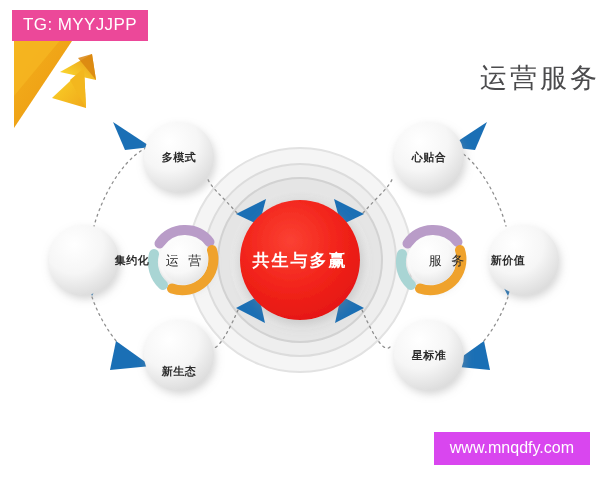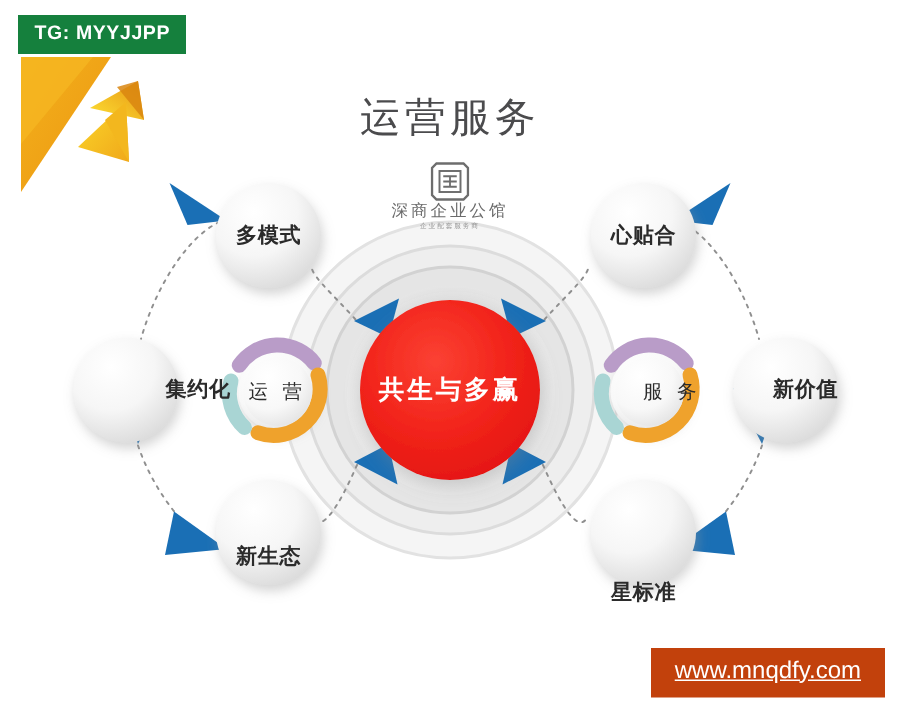--- a/index.html
+++ b/index.html
@@ -15,48 +15,46 @@
     background: #ffffff;
     overflow: hidden;
   }
 
   
   .deco-wrap { position: absolute; left: 0; top: 30px; width: 130px; height: 115px; }
 
   
   .tg-banner {
     position: absolute; left: 12px; top: 10px;
-    background: #15803d;
+    background: #ec4899;
     color: #ffffff;
-    font-size: 13px;
+    font-size: 17px;
     letter-spacing: 0.4px;
     padding: 5px 11px 6px 11px;
     line-height: 1.15;
     z-index: 40;
     white-space: nowrap;
-    font-weight: bold;
   }
 
   
   .wm-banner {
     position: absolute; right: 10px; bottom: 15px;
-    background: #c2410c;
+    background: #d946ef;
     color: #ffffff;
     font-size: 16px;
     padding: 7px 16px 8px 16px;
     line-height: 1.15;
     z-index: 40;
     white-space: nowrap;
-    text-decoration: underline;
   }
 
   
   .title {
     position: absolute; left: 0; right: 0; top: 60px;
-    text-align: center;
+    text-align: right;
     font-size: 27px;
     color: #4b4b4d;
     letter-spacing: 3px;
     font-weight: 400;
     z-index: 20;
   }
 
   
   .brand {
     position: absolute; left: 50%; top: 108px;
@@ -75,21 +73,21 @@
     margin-top: 2px; line-height: 1.1;
   }
 
   
   .canvas { position: absolute; left: 0; top: 0; width: 600px; height: 480px; z-index: 10; }
 
   
   .node-label {
     position: absolute;
     transform: translate(-50%, -50%);
-    font-size: 14px;
+    font-size: 11px;
     color: #2b2b2b;
     font-weight: bold;
     letter-spacing: 0.5px;
     white-space: nowrap;
     z-index: 25;
     pointer-events: none;
   }
   .hub-label {
     position: absolute;
     transform: translate(-50%, -50%);
@@ -139,29 +137,20 @@
       <polygon points="14,8 62,8 14,66" fill="#f6b722" opacity="0.75"></polygon>
       <polygon points="60,42 92,24 96,50" fill="url(#g3)"></polygon>
       <polygon points="78,28 92,24 96,50" fill="#d98610" opacity="0.85"></polygon>
       <polygon points="52,68 84,38 86,78" fill="url(#g2)"></polygon>
       <polygon points="70,50 84,38 86,78" fill="#f3b71e"></polygon>
     </svg>
   </div>
 
   <div class="title">运营服务</div>
 
-  <div class="brand">
-    <svg class="brand-mark" width="26" height="26" viewBox="0 0 26 26">
-      <path d="M4 1 H22 L25 4 V22 L22 25 H4 L1 22 V4 Z" fill="none" stroke="#6d6d6d" stroke-width="1.6"></path>
-      <rect x="6" y="6" width="14" height="14" fill="none" stroke="#6d6d6d" stroke-width="1.3"></rect>
-      <path d="M8.5 9.5 H17.5 M8.5 13 H17.5 M8.5 16.5 H17.5 M13 9.5 V16.5" stroke="#6d6d6d" stroke-width="1.2" fill="none"></path>
-    </svg>
-    <div class="brand-name">深商企业公馆</div>
-    <div class="brand-sub">企业配套服务商</div>
-  </div>
 
   <svg class="canvas" viewBox="0 0 600 480">
     <defs>
       <radialGradient id="haloG" cx="50%" cy="45%" r="60%">
         <stop offset="0%" stop-color="#c9c9c9" stop-opacity="0.95"></stop>
         <stop offset="70%" stop-color="#e3e3e3" stop-opacity="0.65"></stop>
         <stop offset="100%" stop-color="#f4f4f4" stop-opacity="0.15"></stop>
       </radialGradient>
       <radialGradient id="redG" cx="42%" cy="34%" r="72%">
         <stop offset="0%" stop-color="#fb4133"></stop>
@@ -254,19 +243,19 @@
 
   <div class="hub-label" style="left:300px; top:260px;text-align:center;">共生与多赢</div>
 
   <div class="ring-label" style="left:185px; top:261px;">运 营</div>
   <div class="ring-label" style="left:448px; top:261px;">服 务</div>
 
   <div class="node-label" style="left:179px; top:157px;">多模式</div>
   <div class="node-label" style="left:84px;  top:260px;margin-left:48px;">集约化</div>
   <div class="node-label" style="left:179px; top:355px;margin-top:16px;">新生态</div>
   <div class="node-label" style="left:429px; top:157px;text-align:right;">心贴合</div>
-  <div class="node-label" style="left:537px; top:260px;">新价值</div>
-  <div class="node-label" style="left:429px; top:355px;margin-top:40px;">星标准</div>
+  <div class="node-label" style="left:508px; top:260px;">新价值</div>
+  <div class="node-label" style="left:429px; top:355px;">星标准</div>
 
   <div class="tg-banner">TG: MYYJJPP</div>
   <div class="wm-banner">www.mnqdfy.com</div>
 
 </div>
 
 </body></html>

